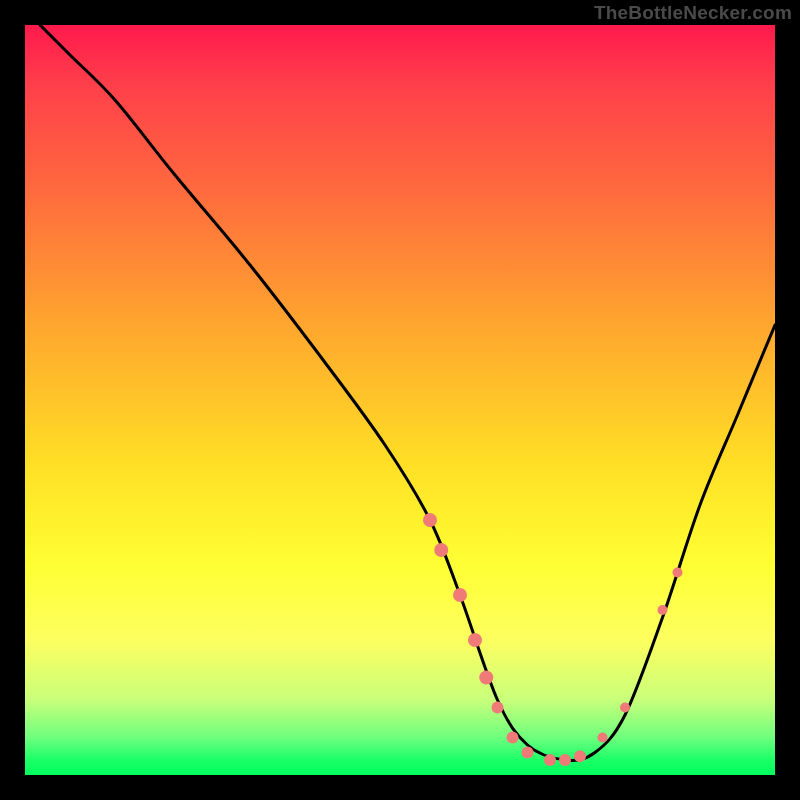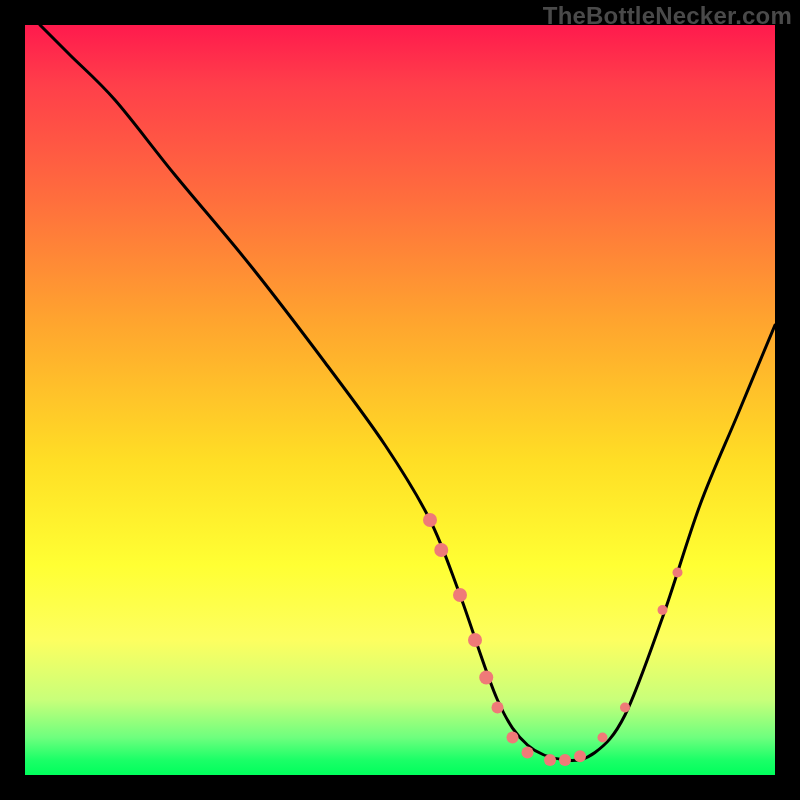--- a/index.html
+++ b/index.html
@@ -45,21 +45,21 @@
     left: 0;
     top: 0;
     width: 750px;
     height: 750px;
   }
   .watermark {
     position: absolute;
     top: 2px;
     right: 8px;
     color: #4a4a4a;
-    font-size: 24px;
+    font-size: 19px;
     font-weight: 600;
     letter-spacing: 0.2px;
     user-select: none;
   }
 </style>
 </head>
 <body>
 
 <div class="frame">
   <div class="gradient"></div>

